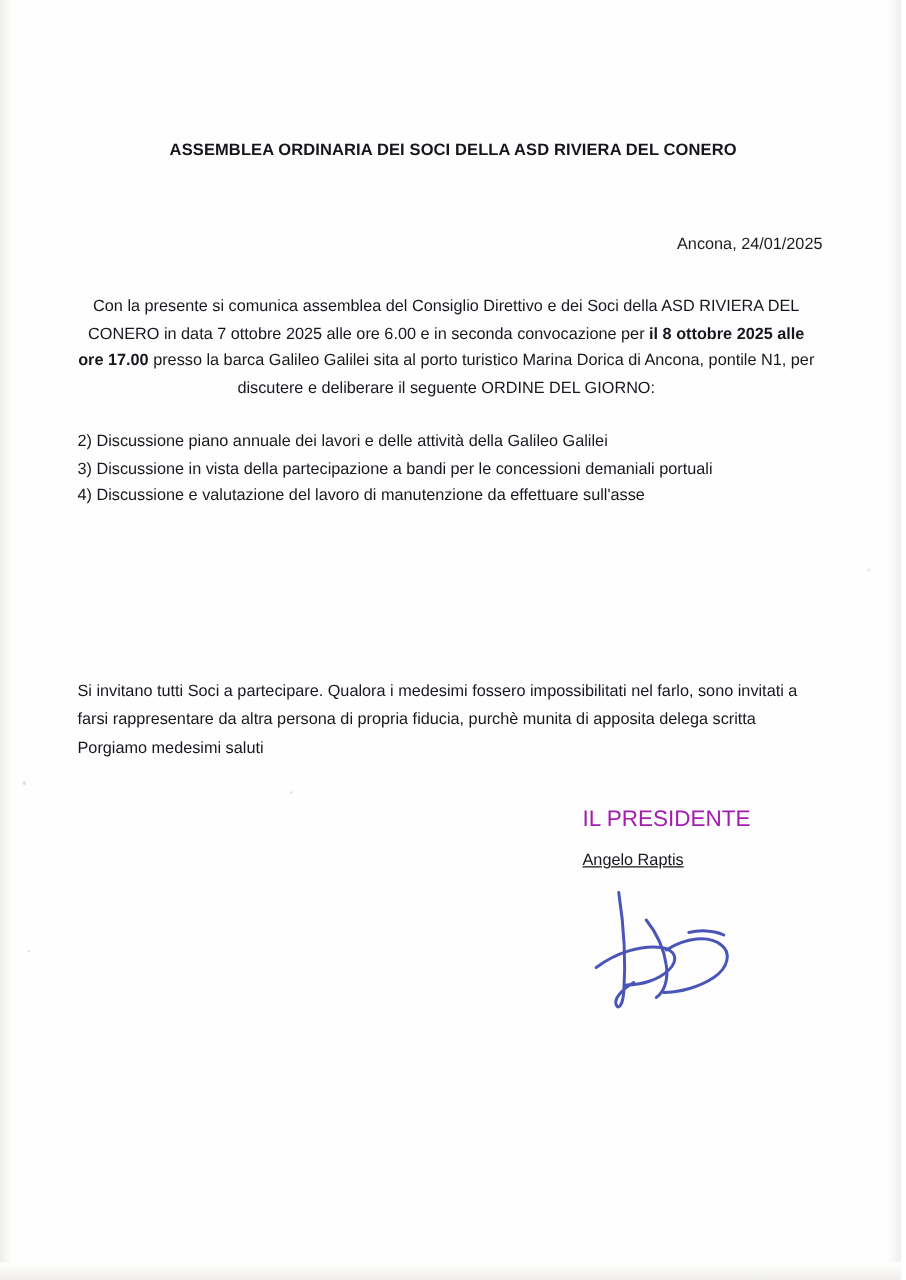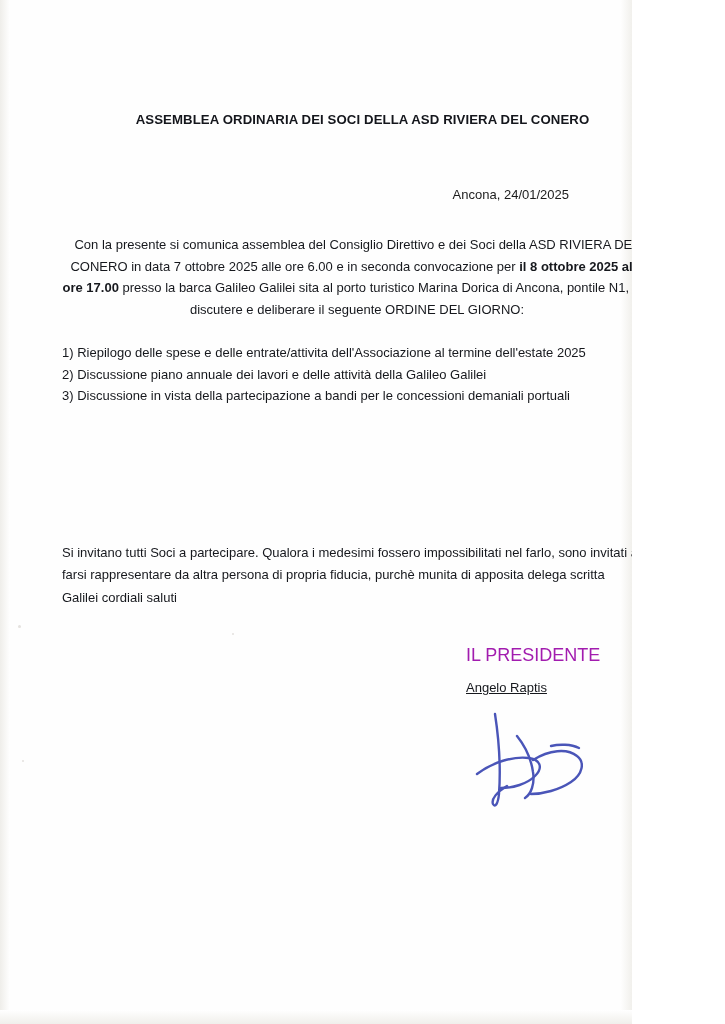--- a/index.html
+++ b/index.html
@@ -6,21 +6,21 @@
     margin: 0;
     padding: 0;
     background: #ffffff;
   }
   body {
     font-family: "Liberation Sans", sans-serif;
     color: #1c1c1c;
   }
   .page {
     position: relative;
-    width: 632px;
+    width: 721px;
     height: 1024px;
     background: #fefefe;
     overflow: hidden;
   }
   
   .scan-edge-left {
     position: absolute;
     left: 0; top: 0;
     width: 10px; height: 1024px;
     background: linear-gradient(to right, #efeeea, #ffffff);
@@ -153,28 +153,28 @@
 
   <div class="doc-title">ASSEMBLEA ORDINARIA DEI SOCI DELLA ASD RIVIERA DEL CONERO</div>
 
   <div class="date-line">Ancona, 24/01/2025</div>
 
   <div class="body-block">
     <span>Con la presente si comunica assemblea del Consiglio Direttivo e dei Soci della ASD RIVIERA DEL CONERO in data 7 ottobre 2025 alle ore 6.00 e in seconda convocazione per </span><span class="strong">il 8 ottobre 2025 alle ore 17.00</span><span> presso la barca Galileo Galilei sita al porto turistico Marina Dorica di Ancona, pontile N1, per discutere e deliberare il seguente ORDINE DEL GIORNO:</span>
   </div>
 
   <div class="agenda">
-    <div class="item">1) Riepilogo delle spese e delle entrate/attivita dell'Associazione al termine dell'estate 2025</div>
     <div class="item">2) Discussione piano annuale dei lavori e delle attività della Galileo Galilei</div>
     <div class="item">3) Discussione in vista della partecipazione a bandi per le concessioni demaniali portuali</div>
+    <div class="item">4) Discussione e valutazione del lavoro di manutenzione da effettuare sull'asse</div>
   </div>
 
   <div class="invite-block">Si invitano tutti Soci a partecipare. Qualora i medesimi fossero impossibilitati nel farlo, sono invitati a farsi rappresentare da altra persona di propria fiducia, purchè munita di apposita delega scritta</div>
 
-  <div class="greeting">Galilei cordiali saluti</div>
+  <div class="greeting">Porgiamo medesimi saluti</div>
 
   <div class="sign-role">IL PRESIDENTE</div>
 
   <div class="sign-name">Angelo Raptis</div>
 
   <svg class="signature" viewBox="0 0 170 120">
     <g fill="none" stroke="#4a55b8" stroke-width="2.4" stroke-linecap="round" stroke-linejoin="round">
       <path d="M40 14 C44 40, 46 66, 44 94 C43 104, 40 108, 38 104 C36 99, 42 92, 52 86"></path>
       <path d="M22 74 C38 62, 58 56, 74 58 C86 60, 88 68, 80 76 C72 84, 58 88, 46 88"></path>
       <path d="M62 36 C70 46, 76 58, 78 72 C80 84, 76 94, 70 98"></path>

